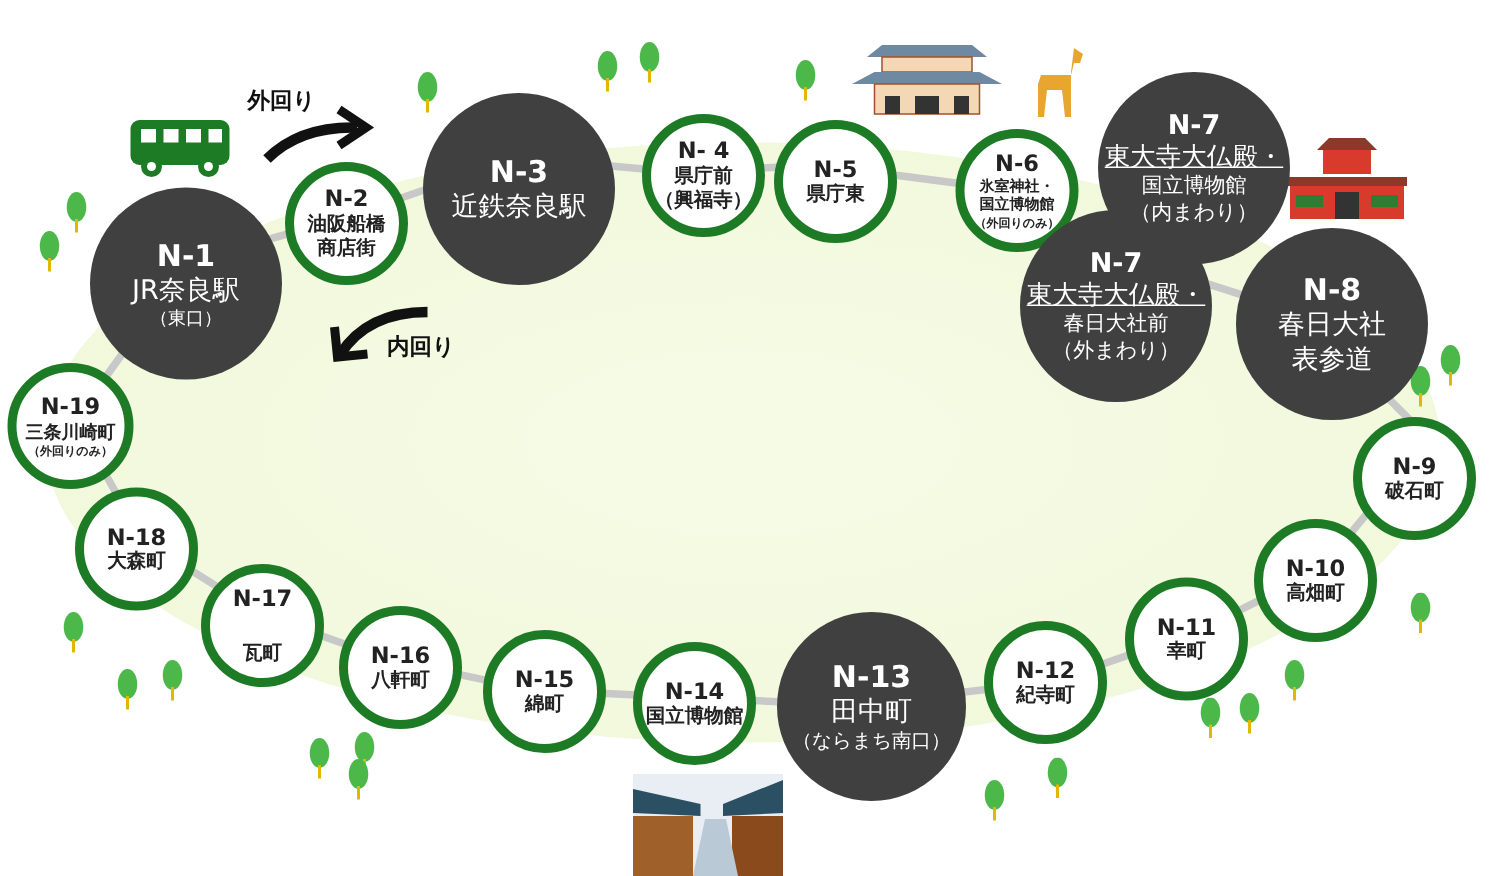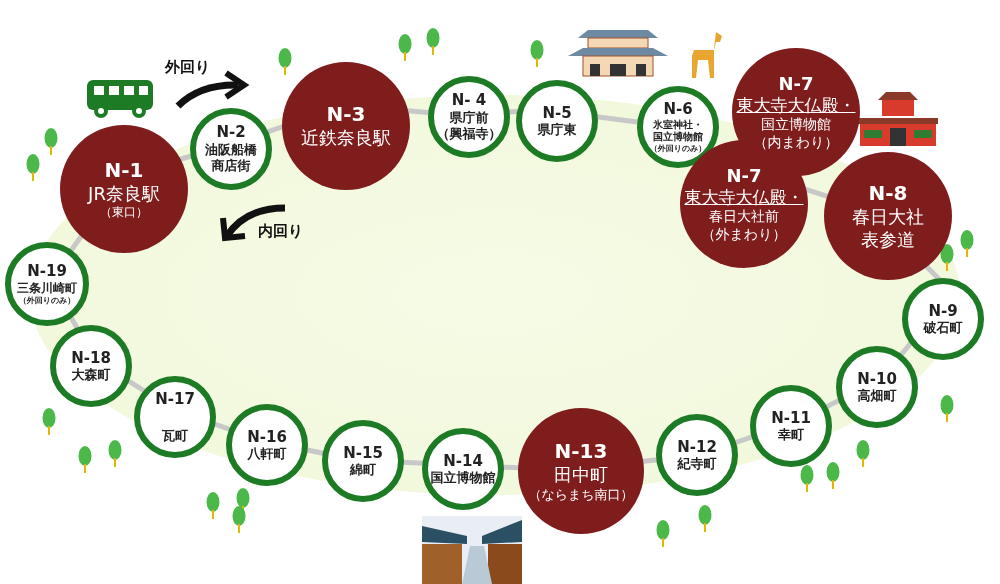--- a/index.html
+++ b/index.html
@@ -1,21 +1,21 @@
 <!DOCTYPE html>
 <html><head>
 <meta charset="utf-8">
 <style>
   html,body{margin:0;padding:0;}
   body{width:1000px;height:584px;position:relative;overflow:hidden;background:#ffffff;font-family:"DejaVu Sans","Liberation Sans",sans-serif;}
   .field{position:absolute;left:30px;top:95px;width:930px;height:400px;border-radius:50%;background:radial-gradient(ellipse at 50% 50%,#f6fbe6 0%,#f3f9de 60%,#eef6d6 100%);}
   svg.route{position:absolute;left:0;top:0;}
   .st{position:absolute;border-radius:50%;display:flex;flex-direction:column;align-items:center;justify-content:center;text-align:center;box-sizing:border-box;line-height:1.25;}
   .st.small{background:#fff;border:6px solid #1e7b25;color:#222;}
-  .st.big{background:#7f1d1d;color:#fff;}
+  .st.big{background:#404040;color:#fff;}
   .st .code{font-weight:bold;}
   .st.small .code{font-size:15px;}
   .st.small .name{font-size:13px;font-weight:bold;}
   .st.small .note{font-size:8px;font-weight:bold;}
   .st.big .code{font-size:20px;}
   .st.big .name{font-size:18px;}
   .st.big .sub{font-size:12px;}
   .st.big.n7 .name{font-size:17px;text-decoration:underline;}
   .st.big.n7 .sub{font-size:14px;}
   .st.big.n7 .code{font-size:18px;}

